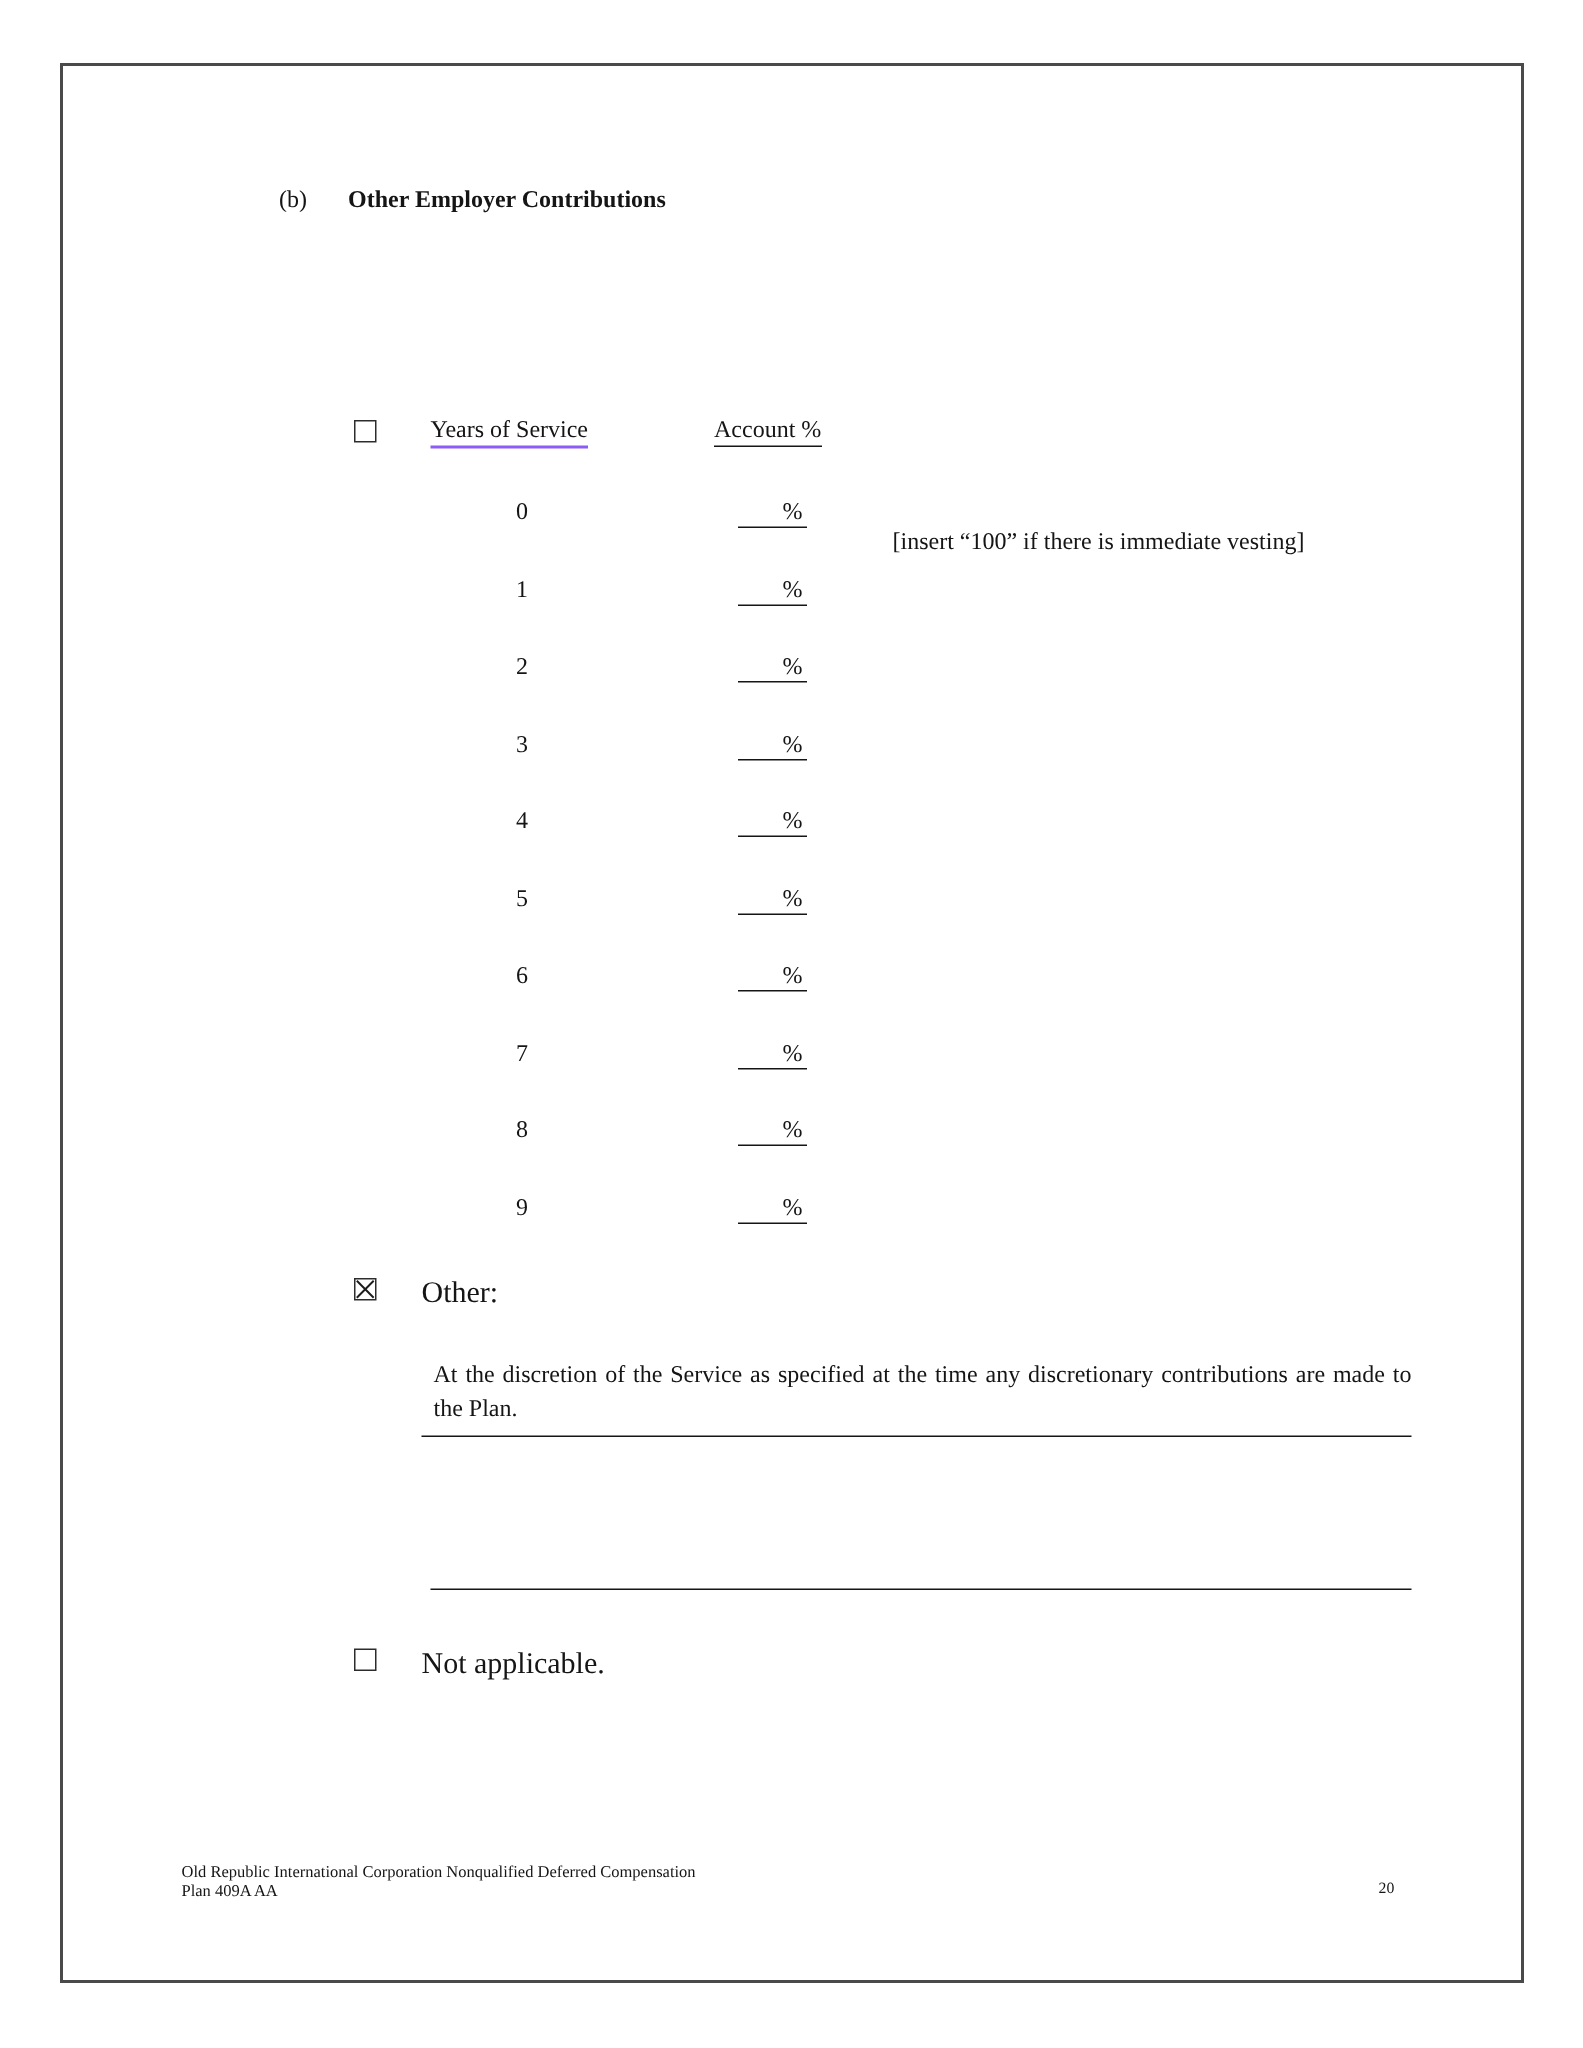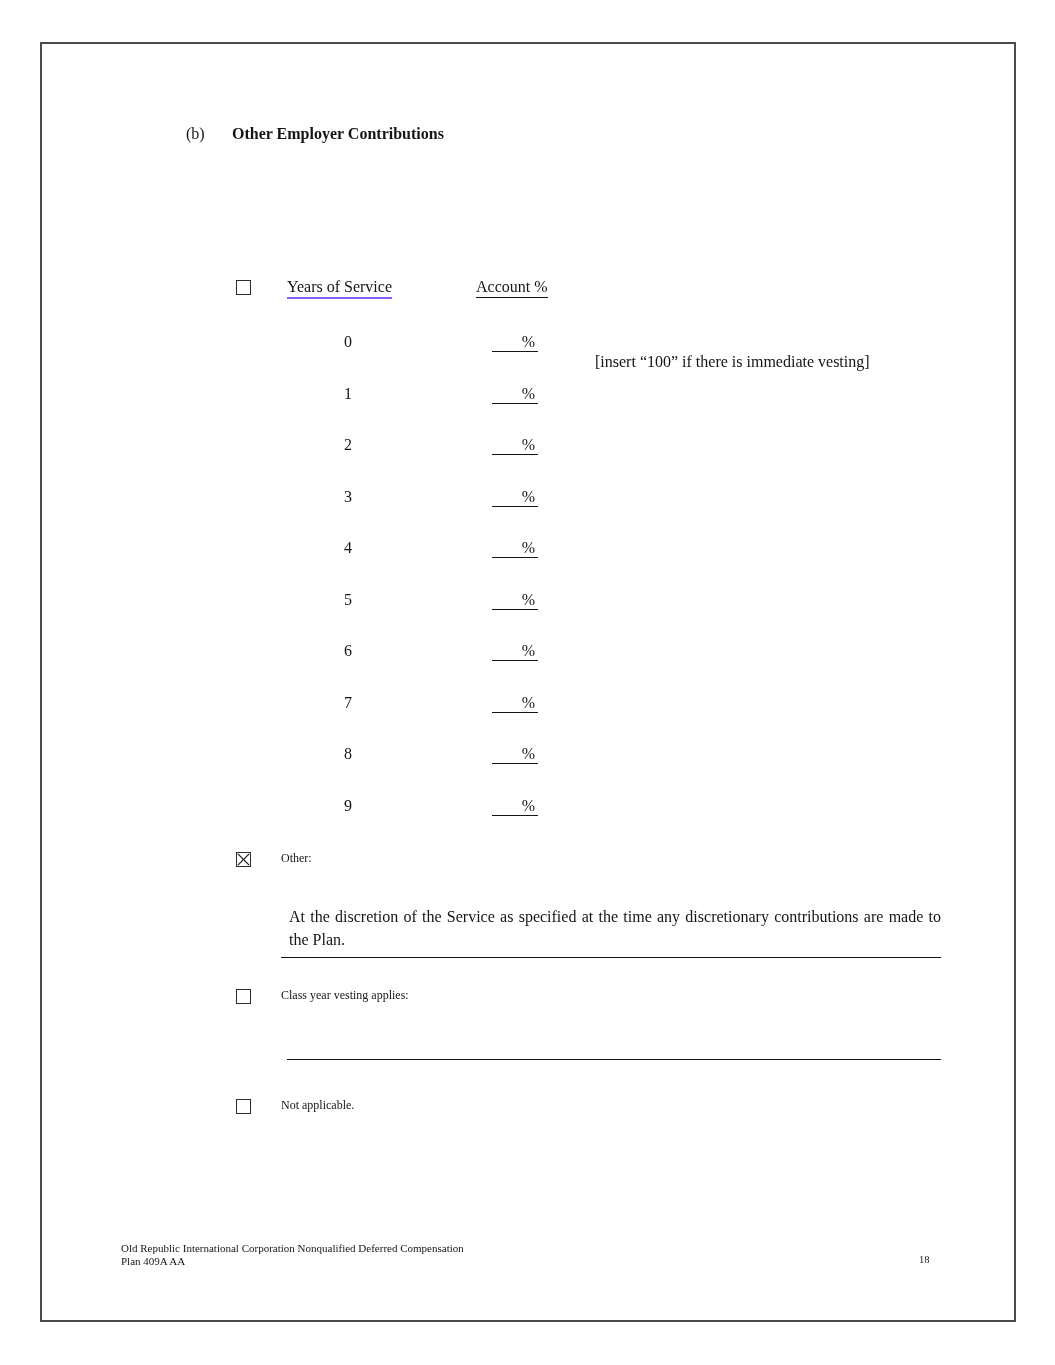--- a/index.html
+++ b/index.html
@@ -53,21 +53,21 @@
   .t-row .num { position:absolute; left:100px; top:0; width:24px; text-align:center; }
   .t-row .pct {
     position:absolute; left:256px; top:0;
     display:inline-block; width:46px;
     border-bottom:1px solid #151515;
     text-align:right; padding-right:3px; padding-bottom:0px;
   }
   .t-row .note { position:absolute; left:359px; top:0; white-space:nowrap;margin-top:20px; }
 
   
-  .opt-row { font-size:12px; }
+  .opt-row { font-size:20px; }
   .opt-row .cb { position:absolute; left:0; top:1px; }
   .opt-row .lbl { position:absolute; left:45px; top:0; white-space:nowrap; }
   .other-row { left:236px; top:851px; width:720px; height:20px; }
   .classyear-row { left:236px; top:988px; width:720px; height:20px; }
   .notapp-row { left:236px; top:1098px; width:720px; height:20px; }
 
   .other-text {
     left:281px; top:906px; width:660px;
     font-size:16px; line-height:22.6px;
     text-align:justify;
@@ -150,34 +150,28 @@
       <svg viewBox="0 0 15 15">
           <line x1="1" y1="1" x2="14" y2="14" stroke="#1c1c1c" stroke-width="1.5"></line>
           <line x1="14" y1="1" x2="1" y2="14" stroke="#1c1c1c" stroke-width="1.5"></line>
         </svg>
     </span>
     <span class="lbl">Other:</span>
   </div>
 
   <div class="abs other-text">At the discretion of the Service as specified at the time any discretionary contributions are made to the Plan.</div>
 
-  <div class="abs opt-row classyear-row">
-    <span class="checkbox cb">
-      
-    </span>
-    <span class="lbl">Class year vesting applies:</span>
-  </div>
 
   <div class="abs blank-line"></div>
 
   <div class="abs opt-row notapp-row">
     <span class="checkbox cb">
       
     </span>
     <span class="lbl">Not applicable.</span>
   </div>
 
   <div class="abs footer-left">
     <div>Old Republic International Corporation Nonqualified Deferred Compensation</div>
     <div>Plan 409A AA</div>
   </div>
-  <div class="abs footer-page">18</div>
+  <div class="abs footer-page">20</div>
 </div>
 
 </body></html>

